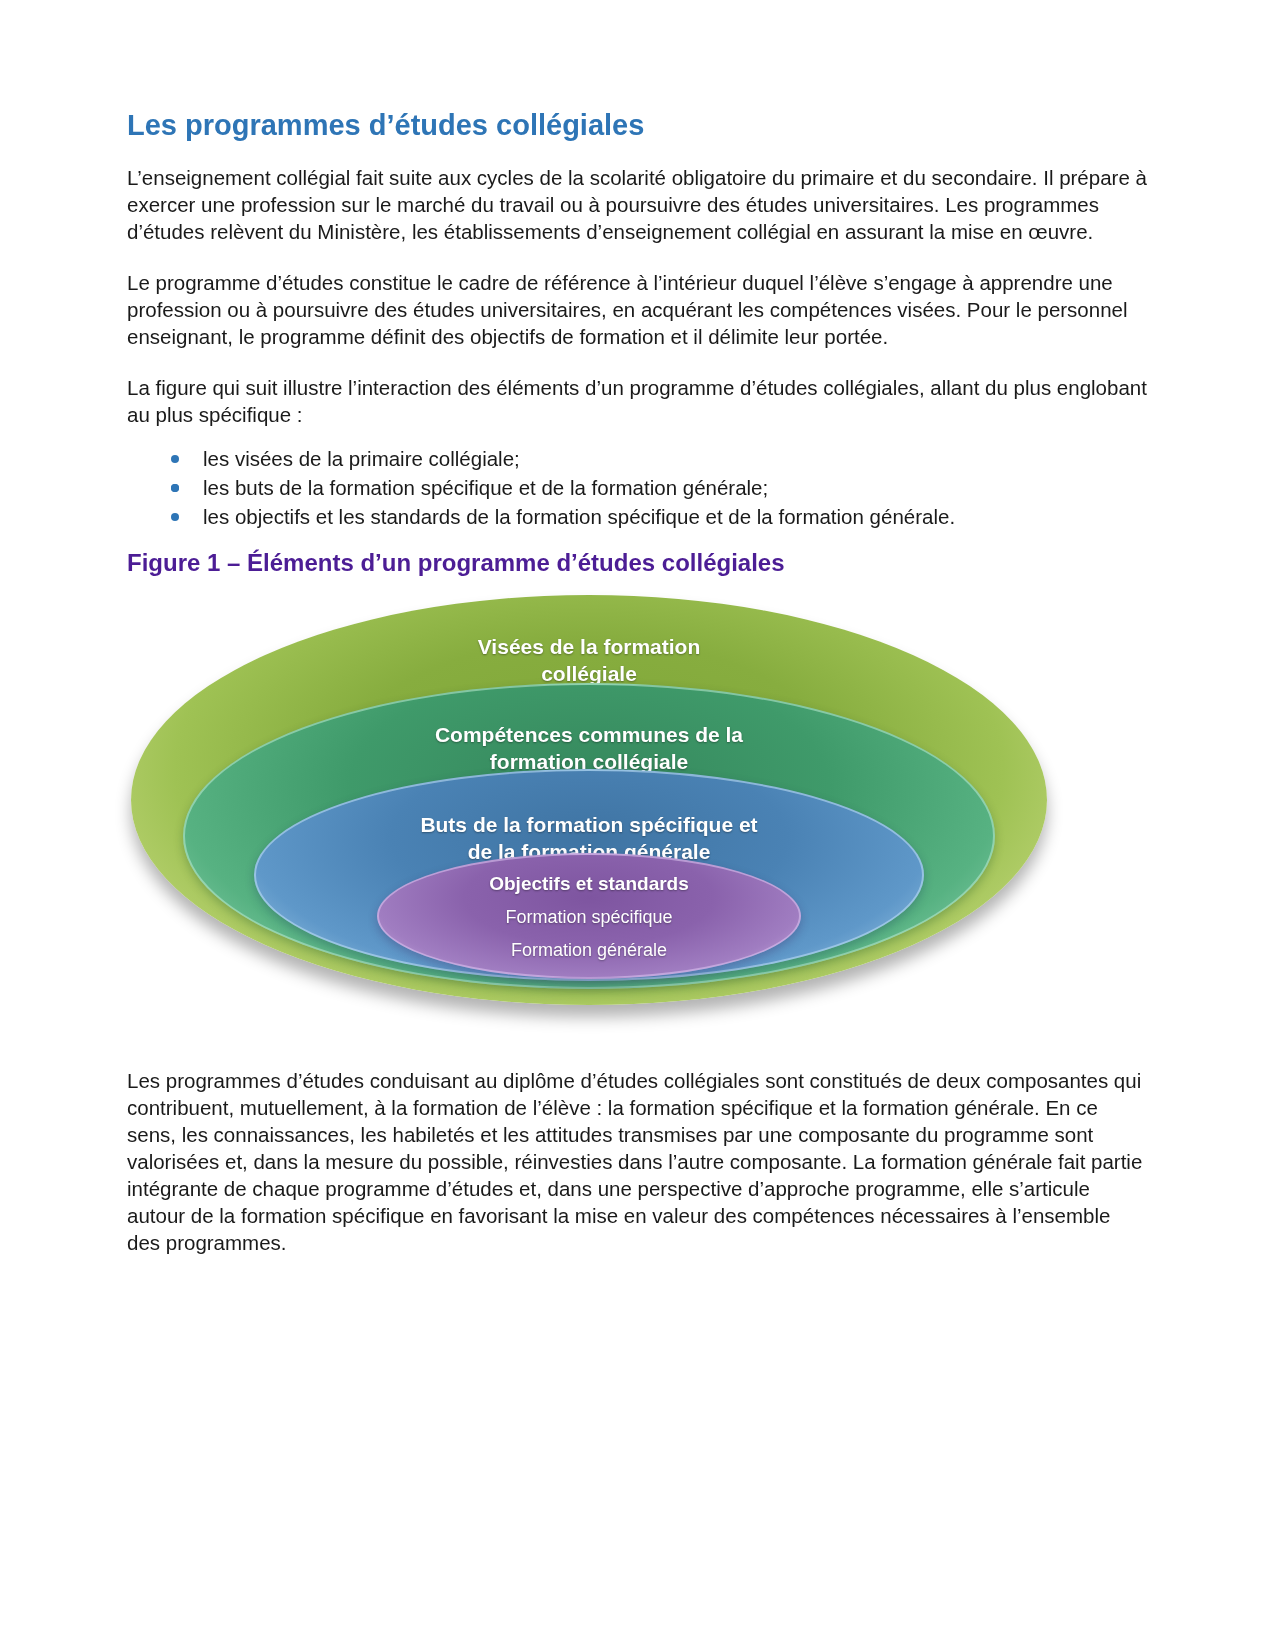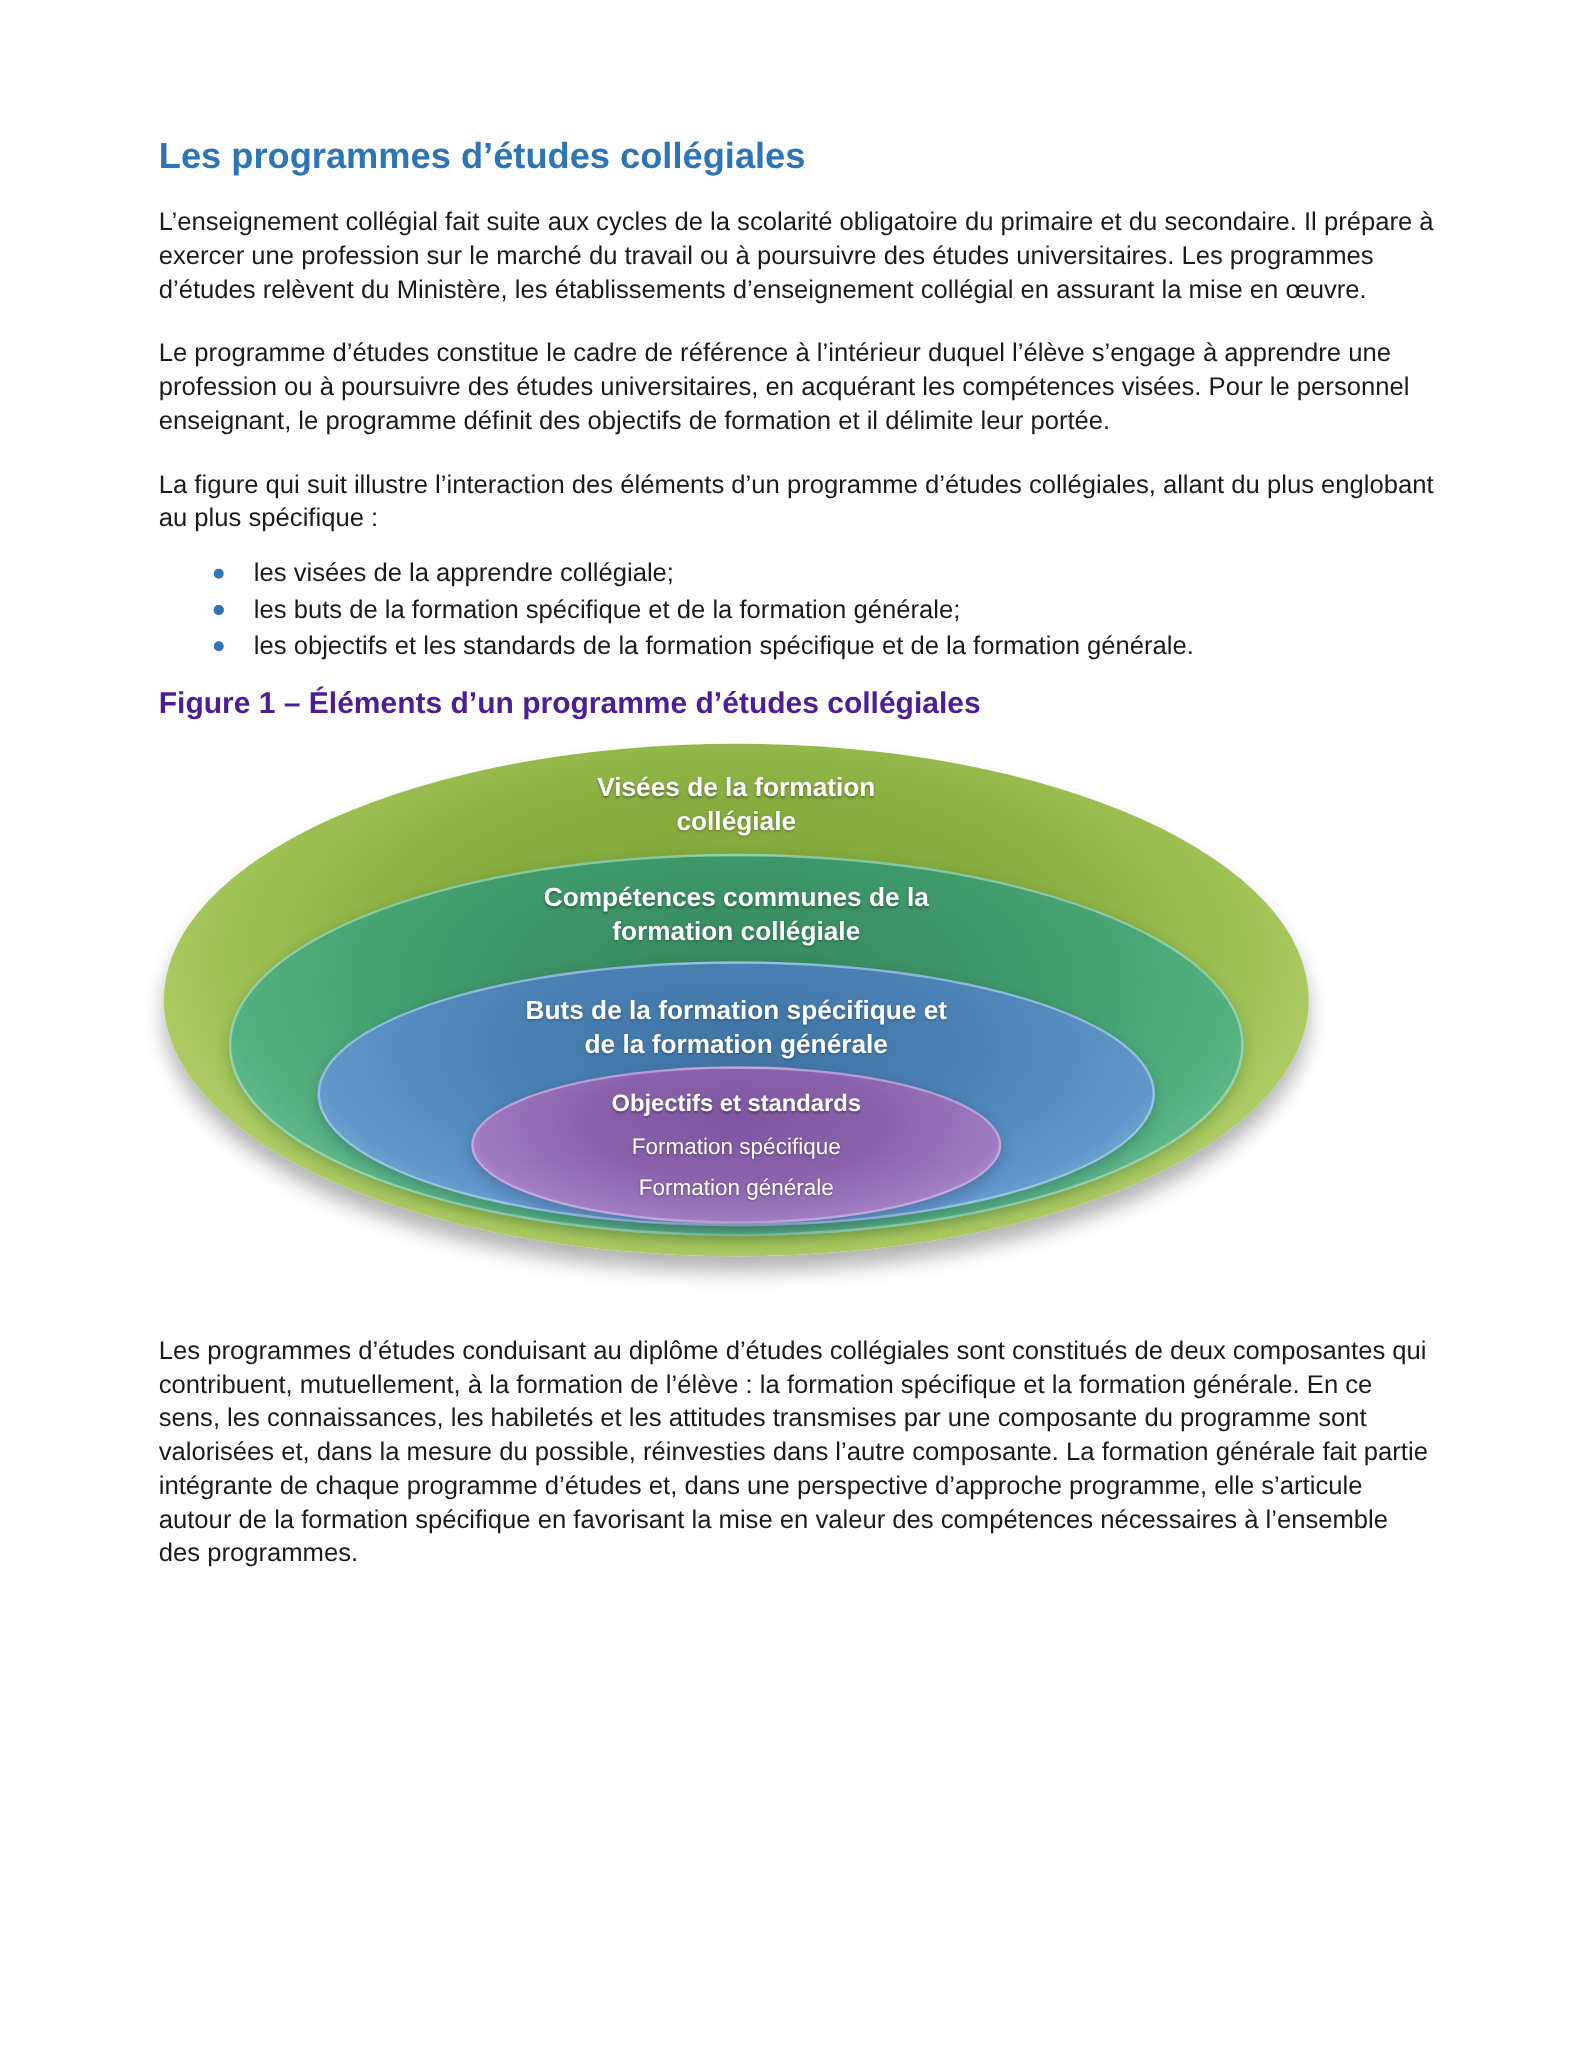--- a/index.html
+++ b/index.html
@@ -71,21 +71,21 @@
     border-radius: 50%;
   }
   .ellipse .elabel {
     position: absolute;
     left: 0; right: 0;
     text-align: center;
     color: #ffffff;
     font-weight: bold;
     text-shadow: 0 1px 2px rgba(0,0,0,0.35);
   }
-  .elabel-inner { margin: 0 auto; }
+  .elabel-inner { margin: 16px auto; }
 
   .e1 {
     left: 4px; top: 0; width: 916px; height: 410px;
     background: radial-gradient(ellipse at 50% 42%, #7FA637 0%, #87AD3F 38%, #9FC254 64%, #C9DC84 90%, #ADCA5F 100%);
     box-shadow: 0 12px 16px rgba(0,0,0,0.30);
   }
   .e1 .elabel { top: 22px; font-size: 21px; line-height: 27px; }
   .e1 .elabel-inner { width: 270px; }
 
   .e2 {
@@ -143,21 +143,21 @@
 
   <p class="body-text">L’enseignement collégial fait suite aux cycles de la scolarité obligatoire du primaire et du secondaire. Il prépare à exercer une profession sur le marché du travail ou à poursuivre des études universitaires. Les programmes d’études relèvent du Ministère, les établissements d’enseignement collégial en assurant la mise en œuvre.</p>
 
   <p class="body-text">Le programme d’études constitue le cadre de référence à l’intérieur duquel l’élève s’engage à apprendre une profession ou à poursuivre des études universitaires, en acquérant les compétences visées. Pour le personnel enseignant, le programme définit des objectifs de formation et il délimite leur portée.</p>
 
   <p class="body-text intro-figure">La figure qui suit illustre l’interaction des éléments d’un programme d’études collégiales, allant du plus englobant au plus spécifique :</p>
 
   <ul class="bullet-list">
     <li>
       <span class="bullet-dot"></span>
-      <span>les visées de la apprendre collégiale;</span>
+      <span>les visées de la primaire collégiale;</span>
     </li>
     <li>
       <span class="bullet-dot"></span>
     </li>
     <li>
       <span class="bullet-dot"></span>
       <span>les buts de la formation spécifique et de la formation générale;</span>
     </li>
     <li>
       <span class="bullet-dot"></span>

